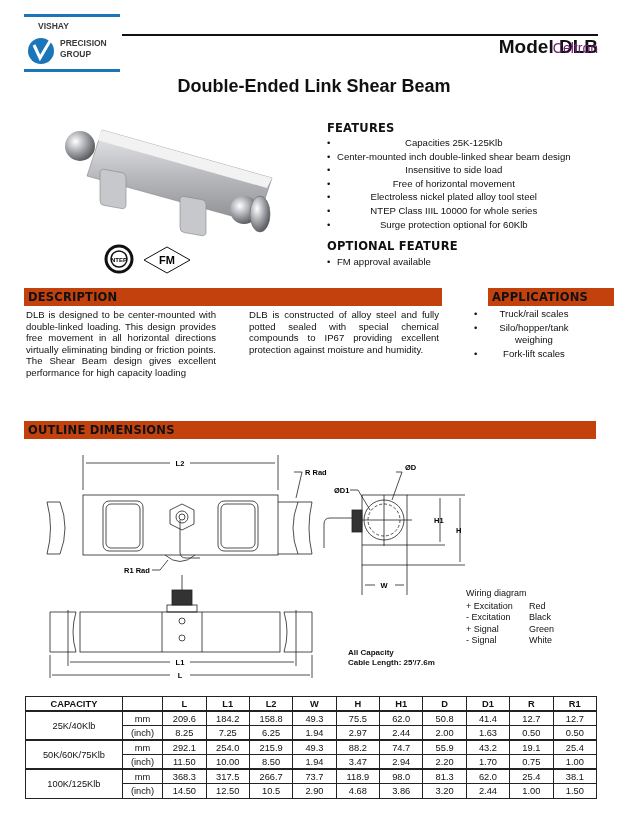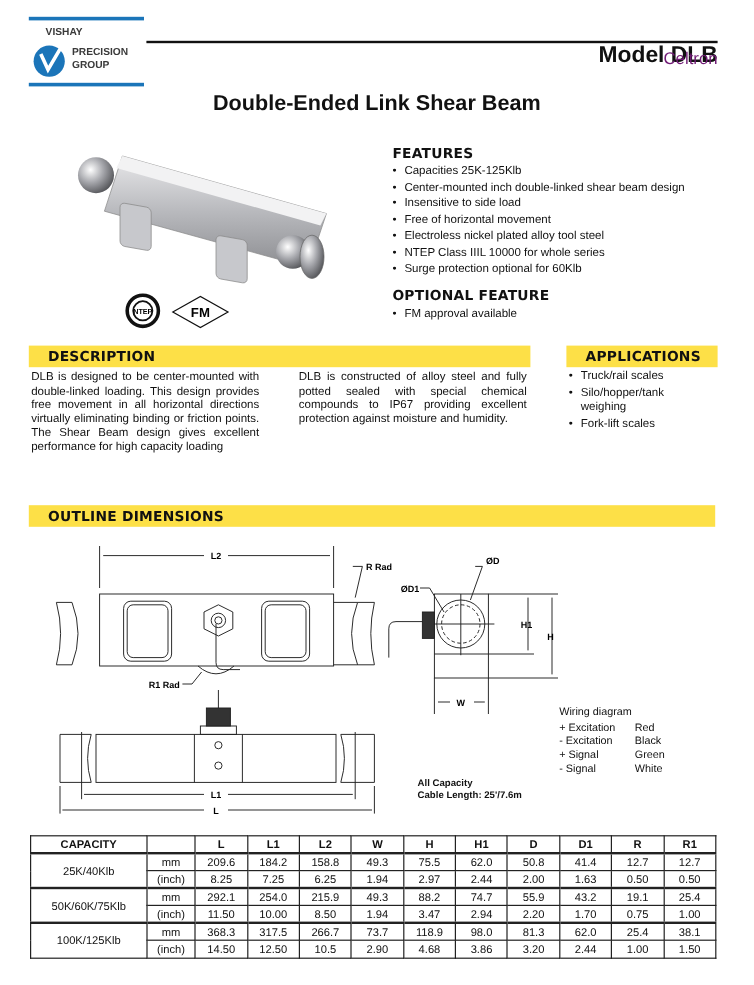--- a/index.html
+++ b/index.html
@@ -9,25 +9,25 @@
   #logo { left: 24px; top: 14px; width: 96px; height: 43px; }
   #logo .bar { position: absolute; left: 0; width: 96px; height: 3px; background: #1b75b9; }
   #logo .circle { position: absolute; left: 4px; top: 24px; width: 26px; height: 26px; border-radius: 50%; background: #1b75b9; }
   #logo .txt { position: absolute; left: 36px; font-weight: bold; font-size: 8.5px; color: #3a3a3a; line-height: 10px; }
   #header-rule { left: 122px; top: 34px; width: 476px; height: 2px; background: #111; }
   #model-title { right: 30px; top: 13px; font-size: 19px; font-weight: bold; margin-top: 23px; }
   #brand { right: 30px; top: 40px; font-size: 14px; color: #701a75; }
   #page-title { left: 0; width: 628px; top: 76px; text-align: center; font-size: 18px; font-weight: bold; }
   
   .h-black { font-family: "DejaVu Sans", sans-serif; font-weight: bold; font-size: 11.5px; letter-spacing: 0.2px; }
-  ul.bul { list-style: none; font-size: 9.6px; }
+  ul.bul { list-style: none; font-size: 9.6px; text-align: center; }
   ul.bul li { position: relative; padding-left: 10px; line-height: 13.6px; }
   ul.bul li::before { content: "•"; position: absolute; left: 0; }
   
-  .secbar { background: #fde047; height: 18px; padding-left: 16px; line-height: 18px; }
+  .secbar { background: #c2410c; height: 18px; padding-left: 4px; line-height: 18px; }
   .para { font-size: 9.6px; line-height: 11.6px; text-align: justify; }
   
   table.dims { position: absolute; left: 25px; top: 696px; width: 572px; border-collapse: collapse; font-size: 9.3px; }
   table.dims td, table.dims th { border: 1px solid #222; text-align: center; height: 14.5px; padding: 0; }
   table.dims th { font-weight: bold; }
   table.dims tr.top td { border-top: 2px solid #222; }
   .wiring { font-size: 9px; line-height: 11.5px; }
 </style>
 </head>
 <body>
@@ -92,21 +92,21 @@
 </ul>
 <div class="abs h-black" style="left:327px;top:239px">OPTIONAL FEATURE</div>
 <ul class="abs bul" style="left:327px;top:255px">
   <li>FM approval available</li>
 </ul>
 
 <div class="abs secbar h-black" style="left:24px;top:288px;width:418px">DESCRIPTION</div>
 <div class="abs para" style="left:26px;top:309px;width:190px">DLB is designed to be center-mounted with double-linked loading. This design provides free movement in all horizontal directions virtually eliminating binding or friction points. The Shear Beam design gives excellent performance for high capacity loading</div>
 <div class="abs para" style="left:249px;top:309px;width:190px">DLB is constructed of alloy steel and fully potted sealed with special chemical compounds to IP67 providing excellent protection against moisture and humidity.</div>
 
-<div class="abs secbar h-black" style="left:472px;top:288px;width:126px">APPLICATIONS</div>
+<div class="abs secbar h-black" style="left:488px;top:288px;width:126px">APPLICATIONS</div>
 <ul class="abs bul" style="left:474px;top:308px;width:110px">
   <li style="line-height:12px;margin-bottom:2px">Truck/rail scales</li>
   <li style="line-height:12px;margin-bottom:2px">Silo/hopper/tank weighing</li>
   <li style="line-height:12px">Fork-lift scales</li>
 </ul>
 
 <div class="abs secbar h-black" style="left:24px;top:421px;width:572px">OUTLINE DIMENSIONS</div>
 
 <svg class="abs" style="left:40px;top:450px" width="440" height="230" font-family="Liberation Sans, sans-serif" font-size="7.5" font-weight="bold">
   <g stroke="#222" stroke-width="0.8" fill="none">

